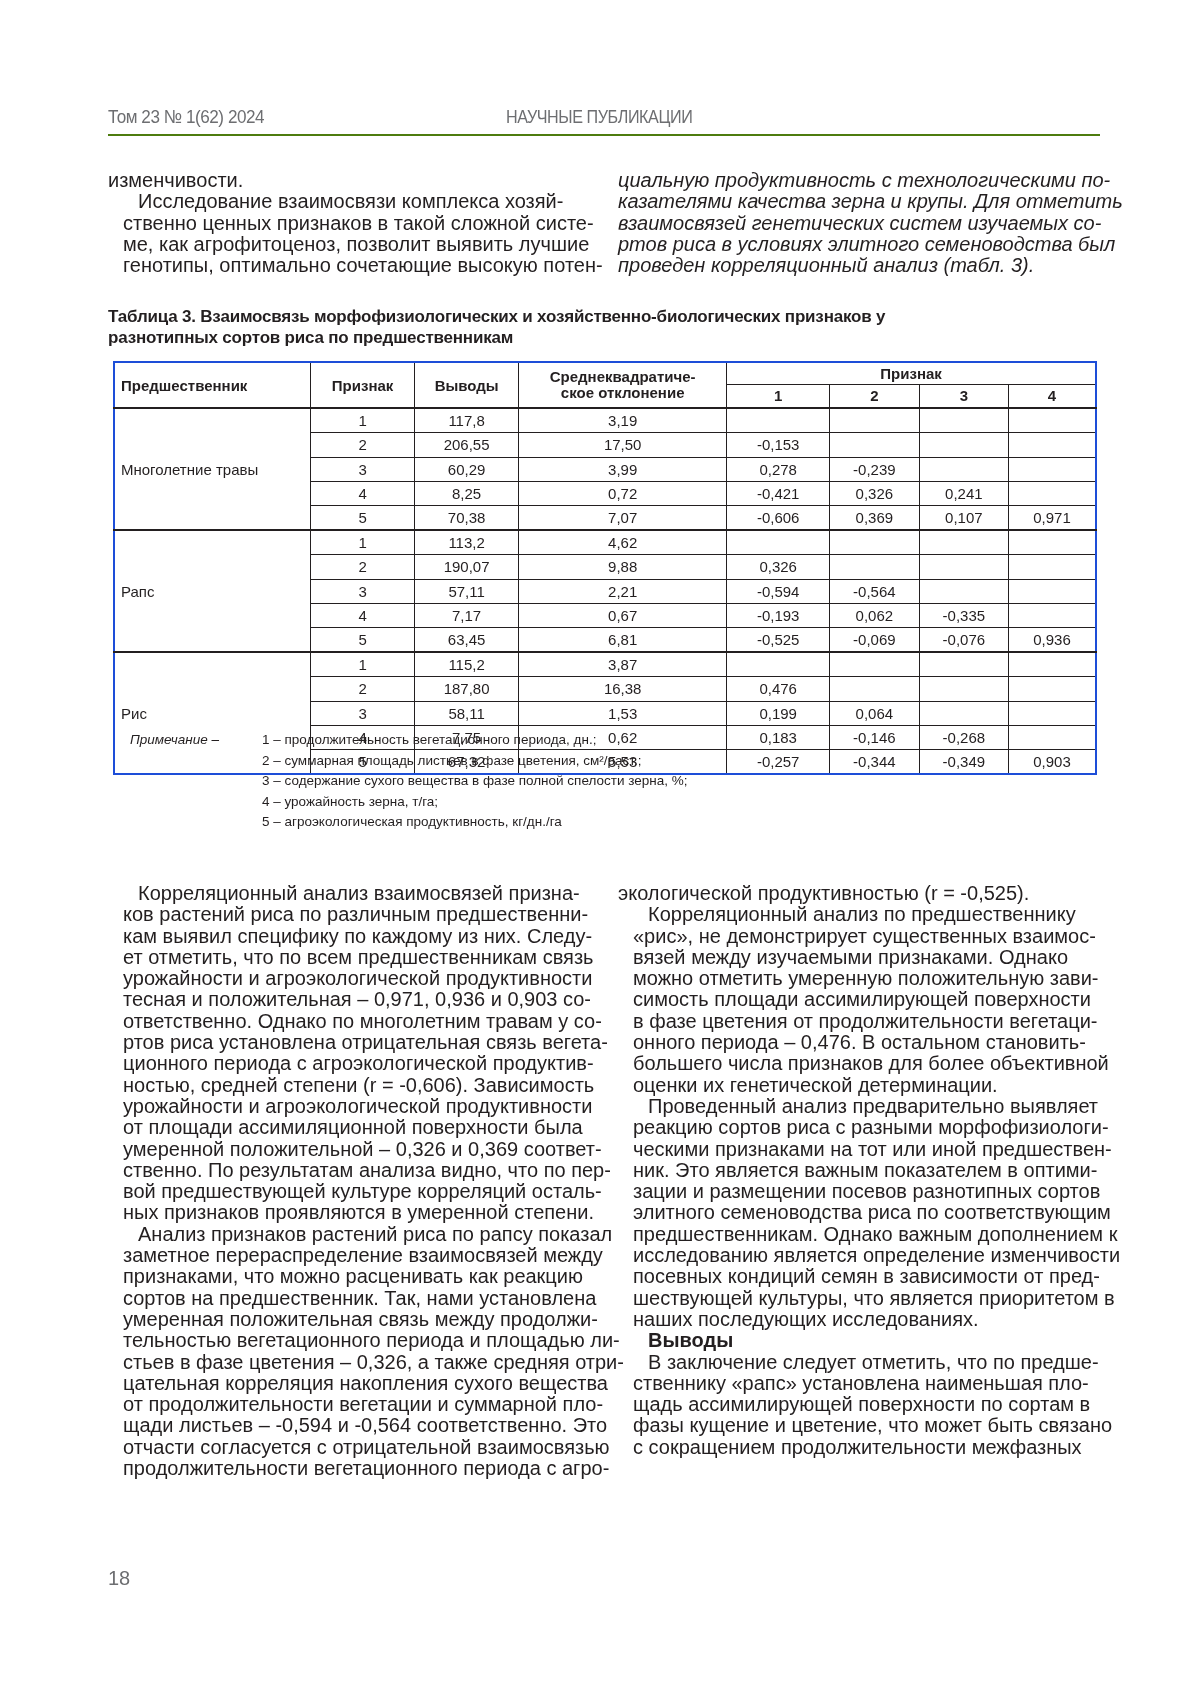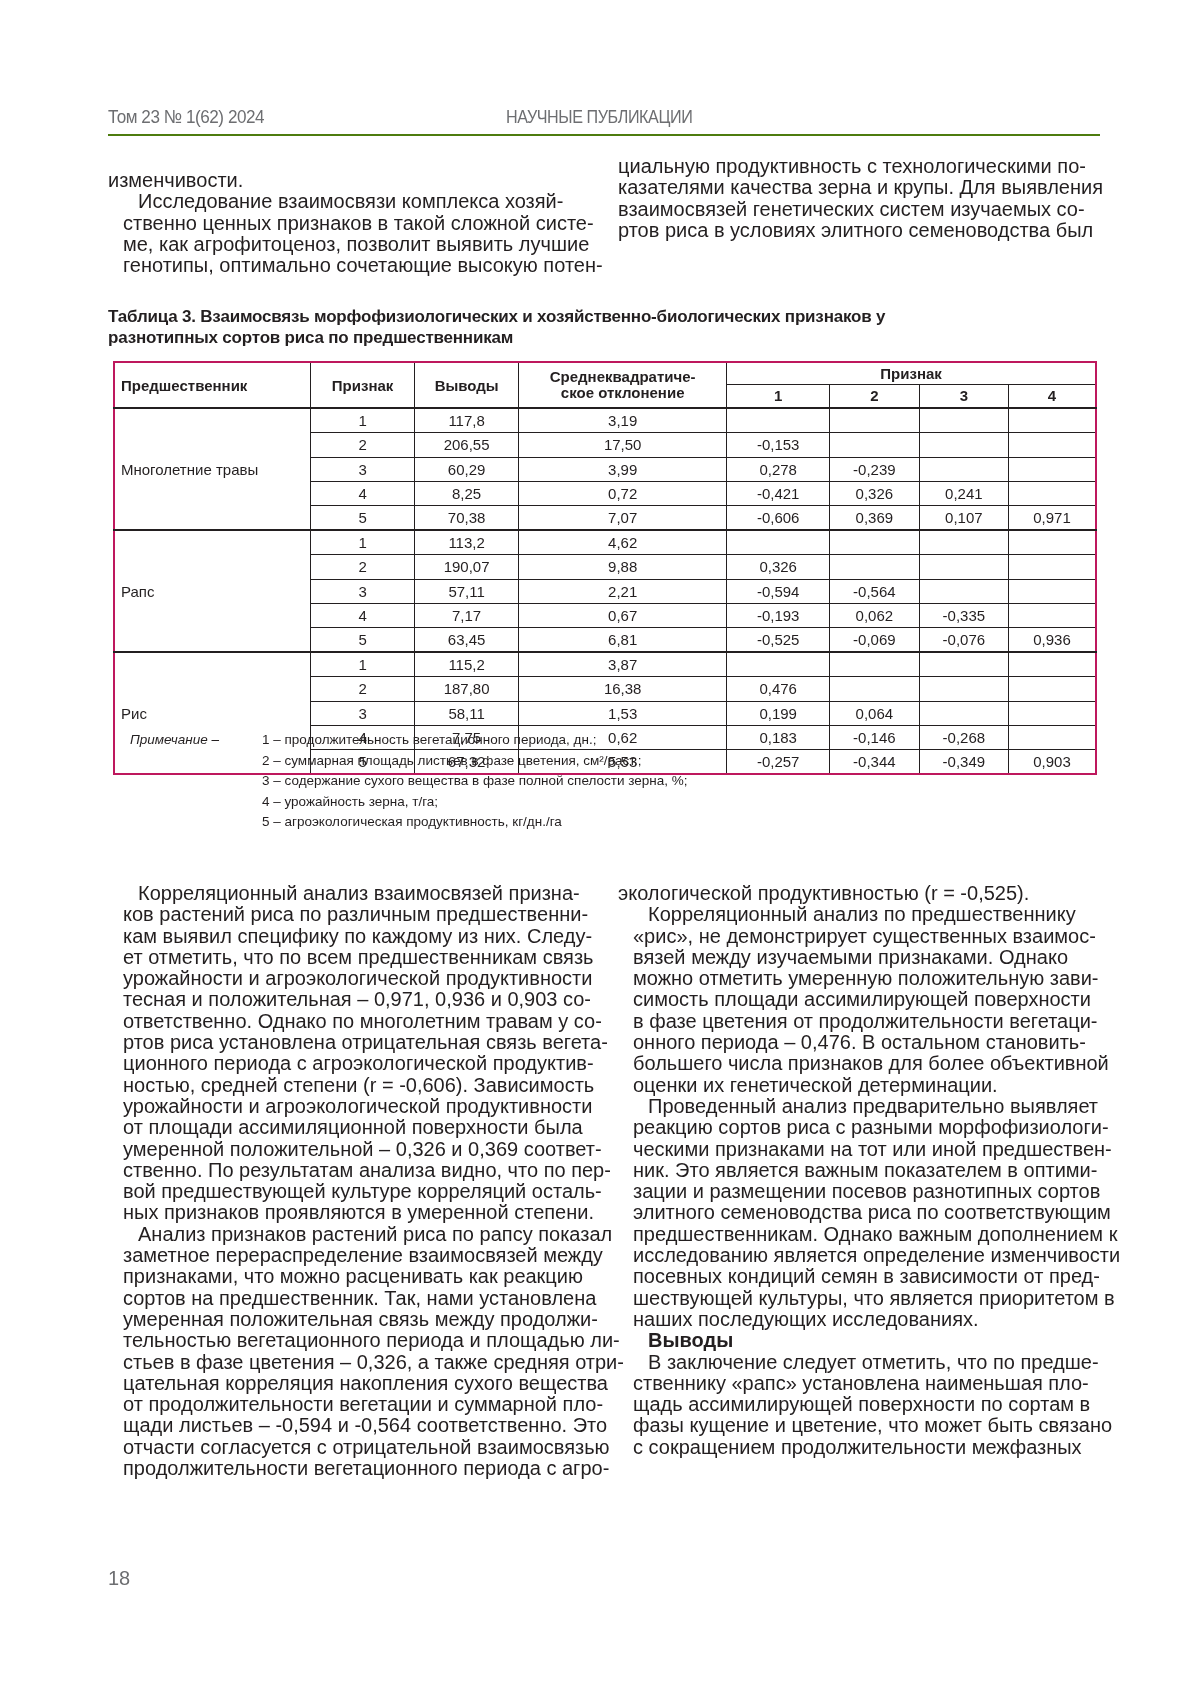--- a/index.html
+++ b/index.html
@@ -26,42 +26,42 @@
   }
   .col {
     position: absolute; width: 450px;
     font-size: 20px; line-height: 21.3px; text-align: justify;
   }
   .col p { text-indent: 15px; }
   .col p.noindent { text-indent: 0; }
   .col .line { display: block; text-align: justify; text-align-last: justify; white-space: nowrap; }
   .col .line.last { text-align-last: left; }
   .col-left-top { left: 108px; top: 170px; }
-  .col-right-top { left: 618px; top: 156px; }
+  .col-right-top { left: 618px; top: 170px; font-style: italic; }
   .col-left-bottom { left: 108px; top: 883px; }
   .col-right-bottom { left: 618px; top: 883px; }
   .section-heading { font-weight: bold; text-indent: 15px; }
 
   .table-caption {
     position: absolute; left: 108px; top: 306px; width: 990px;
     font-size: 17px; font-weight: bold; line-height: 21px;
     letter-spacing: -0.2px;
   }
   table.data-table {
     position: absolute; left: 113px; top: 361px; width: 984px;
     border-collapse: collapse; font-size: 15px;
   }
   table.data-table td, table.data-table th {
     border: 1px solid #231f20; text-align: center; height: 24.4px; padding: 0 4px;
     font-weight: normal;
   }
   table.data-table th { font-weight: bold; font-size: 15px; }
   table.data-table .pred { text-align: left; padding-left: 6px; }
   table.data-table tr.group-start td { border-top: 2px solid #231f20; }
-  table.data-table { border: 2px solid #be185d; }
+  table.data-table { border: 2px solid #1d4ed8; }
   .th-top { height: 22px !important; }
   .notes {
     position: absolute; left: 130px; top: 730px; font-size: 13.5px; line-height: 20.6px;
   }
   .notes .note-label { position: absolute; left: 0; top: 0; font-style: italic; width: 120px; }
   .notes .note-items { position: absolute; left: 132px; top: 0; width: 600px; }
   .notes .note-items div { white-space: nowrap; }
   .page-number {
     position: absolute; left: 108px; top: 1567px; font-size: 20px; color: #6d6e71;
   }
@@ -81,23 +81,24 @@
     <p>
       <span class="line" style="padding-left: 15px;">Исследование взаимосвязи комплекса хозяй-</span>
       <span class="line">ственно ценных признаков в такой сложной систе-</span>
       <span class="line">ме, как агрофитоценоз, позволит выявить лучшие</span>
       <span class="line last">генотипы, оптимально сочетающие высокую потен-</span>
     </p>
   </div>
 <div class="col col-right-top" id="intro-right">
     <p class="noindent">
       <span class="line">циальную продуктивность с технологическими по-</span>
-      <span class="line">казателями качества зерна и крупы. Для выявления</span>
+      <span class="line">казателями качества зерна и крупы. Для отметить</span>
       <span class="line">взаимосвязей генетических систем изучаемых со-</span>
       <span class="line">ртов риса в условиях элитного семеноводства был</span>
+      <span class="line last">проведен корреляционный анализ (табл. 3).</span>
     </p>
   </div>
 
 <div class="table-caption">
   <div>Таблица 3. Взаимосвязь морфофизиологических и хозяйственно-биологических признаков у</div>
   <div>разнотипных сортов риса по предшественникам</div>
 </div>
 
 <table class="data-table">
   <colgroup>

